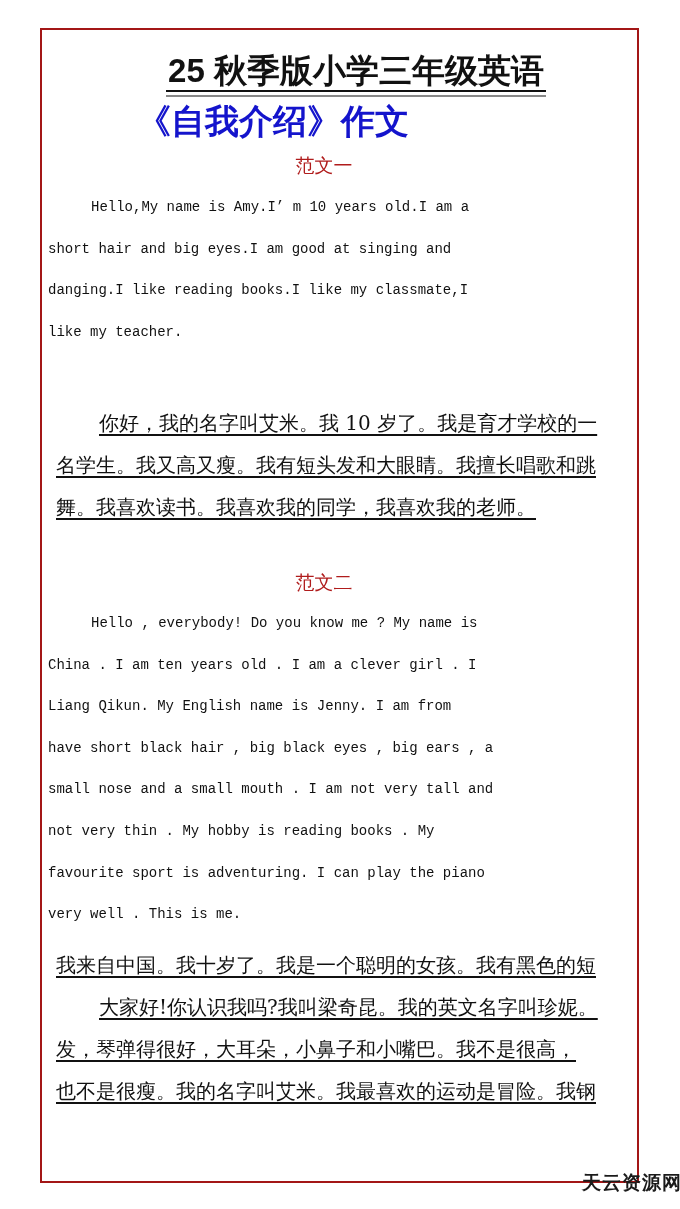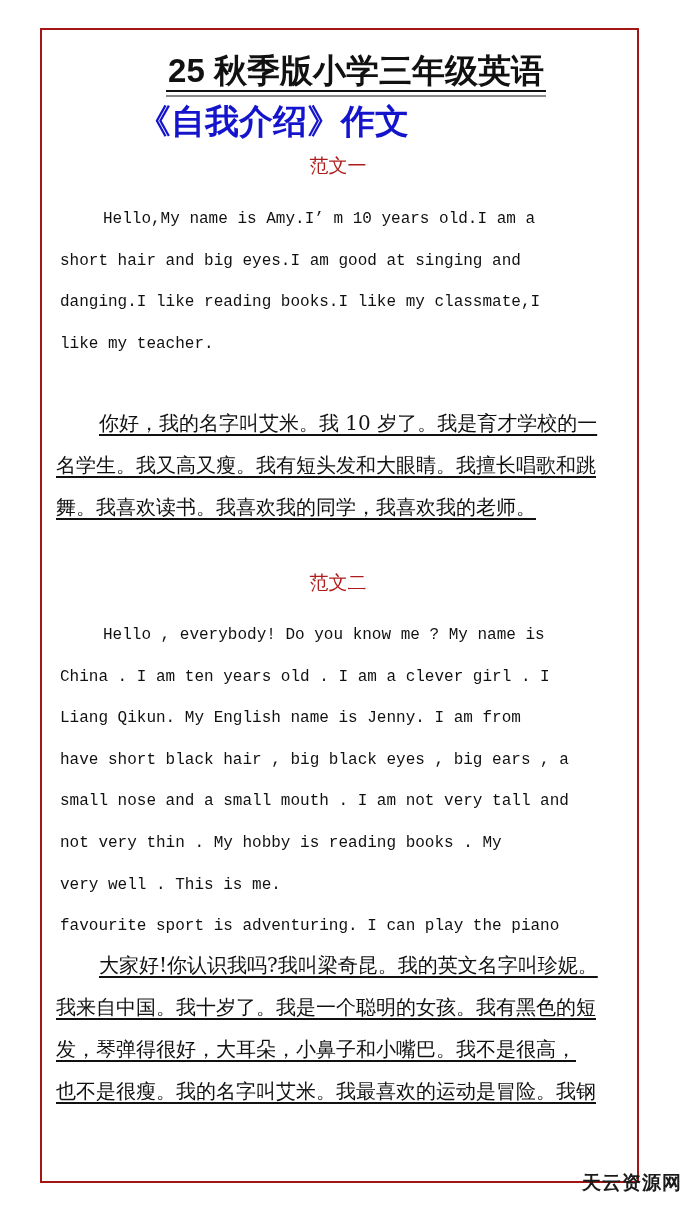--- a/index.html
+++ b/index.html
@@ -50,37 +50,37 @@
     top: 100px;
     text-align: center;
     font-family: "DejaVu Sans", "Liberation Sans", sans-serif;
     font-weight: bold;
     font-size: 34px;
     line-height: 42px;
     color: #1414cc;
   }
   .section-heading {
     position: absolute;
-    left: 14px;
+    left: 0;
     width: 648px;
     text-align: center;
     font-family: "DejaVu Serif", "Liberation Serif", serif;
     font-size: 19px;
     line-height: 24px;
     color: #b01c1c;
   }
   .en-para {
     position: absolute;
     left: 48px;
     width: 585px;
     font-family: "Liberation Mono", "DejaVu Sans Mono", monospace;
-    font-size: 16px;
+    font-size: 14px;
     color: #111111;
     line-height: 41.6px;
-    margin: 12px;
+    margin: 0;
   }
   .en-line {
     display: block;
     white-space: pre;
     height: 41.6px;
   }
   .en-line.indent {
     padding-left: 43px;
   }
   .zh-para {
@@ -147,24 +147,24 @@
 
 <div class="section-heading" style="top:570px;">范文二</div>
 
 <div class="en-para" style="top:603px;">
   <span class="en-line indent">Hello , everybody! Do you know me ? My name is</span>
   <span class="en-line">China . I am ten years old . I am a clever girl . I</span>
   <span class="en-line">Liang Qikun. My English name is Jenny. I am from</span>
   <span class="en-line">have short black hair , big black eyes , big ears , a</span>
   <span class="en-line">small nose and a small mouth . I am not very tall and</span>
   <span class="en-line">not very thin . My hobby is reading books . My</span>
+  <span class="en-line">favourite sport is adventuring. I can play the piano</span>
   <span class="en-line">very well . This is me.</span>
-  <span class="en-line">favourite sport is adventuring. I can play the piano</span>
 </div>
 
 <div class="zh-para" style="top:936px;">
+  <span class="zh-line"><span class="u">我来自中国。我十岁了。我是一个聪明的女孩。我有黑色的短</span></span>
   <span class="zh-line indent"><span class="u">大家好!你认识我吗?我叫梁奇昆。我的英文名字叫珍妮。</span></span>
-  <span class="zh-line"><span class="u">我来自中国。我十岁了。我是一个聪明的女孩。我有黑色的短</span></span>
   <span class="zh-line"><span class="u">发，琴弹得很好，大耳朵，小鼻子和小嘴巴。我不是很高，</span></span>
   <span class="zh-line"><span class="u">也不是很瘦。我的名字叫艾米。我最喜欢的运动是冒险。我钢</span></span>
 </div>
 
 <div class="watermark">天云资源网</div>
 
 </body></html>

